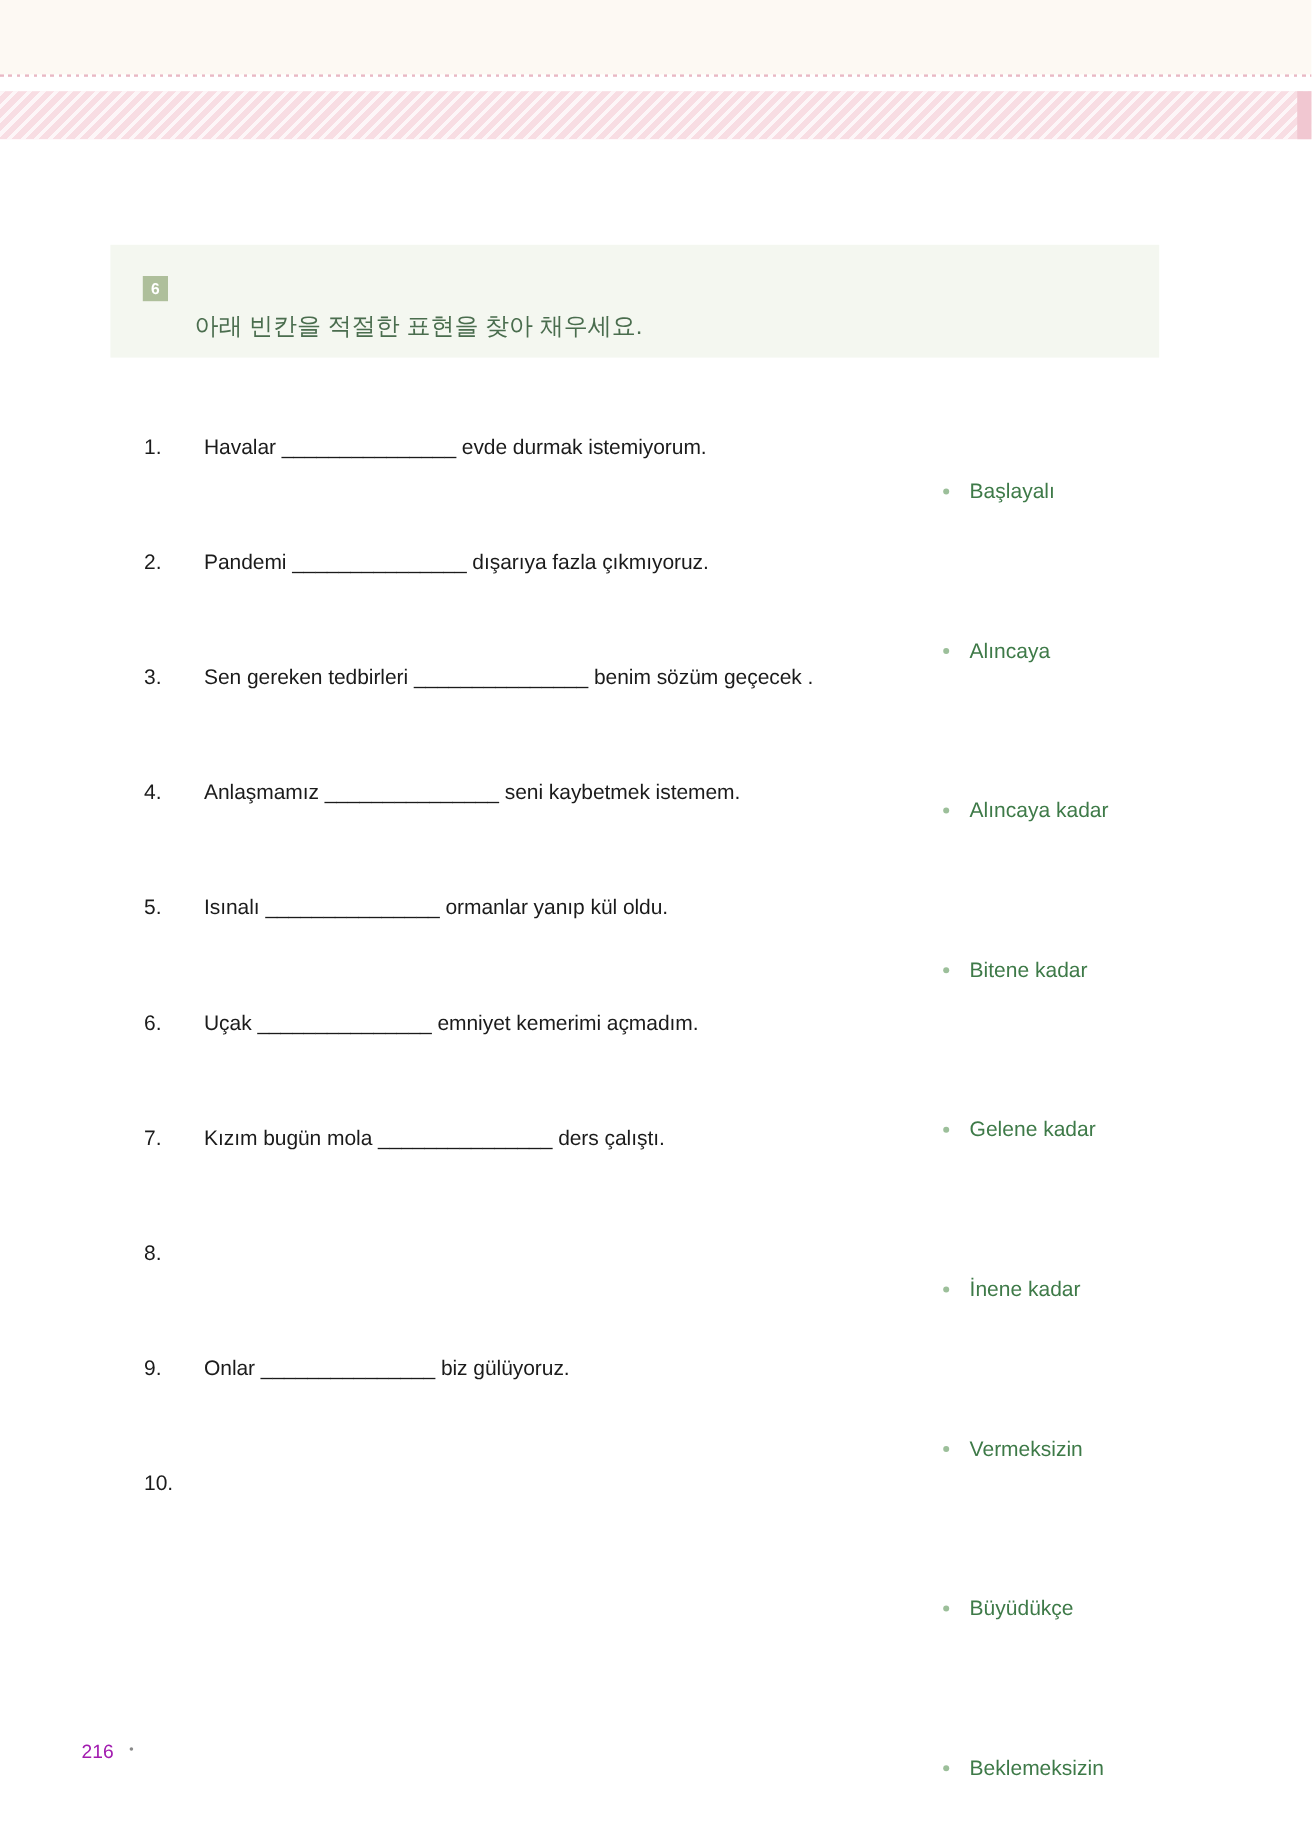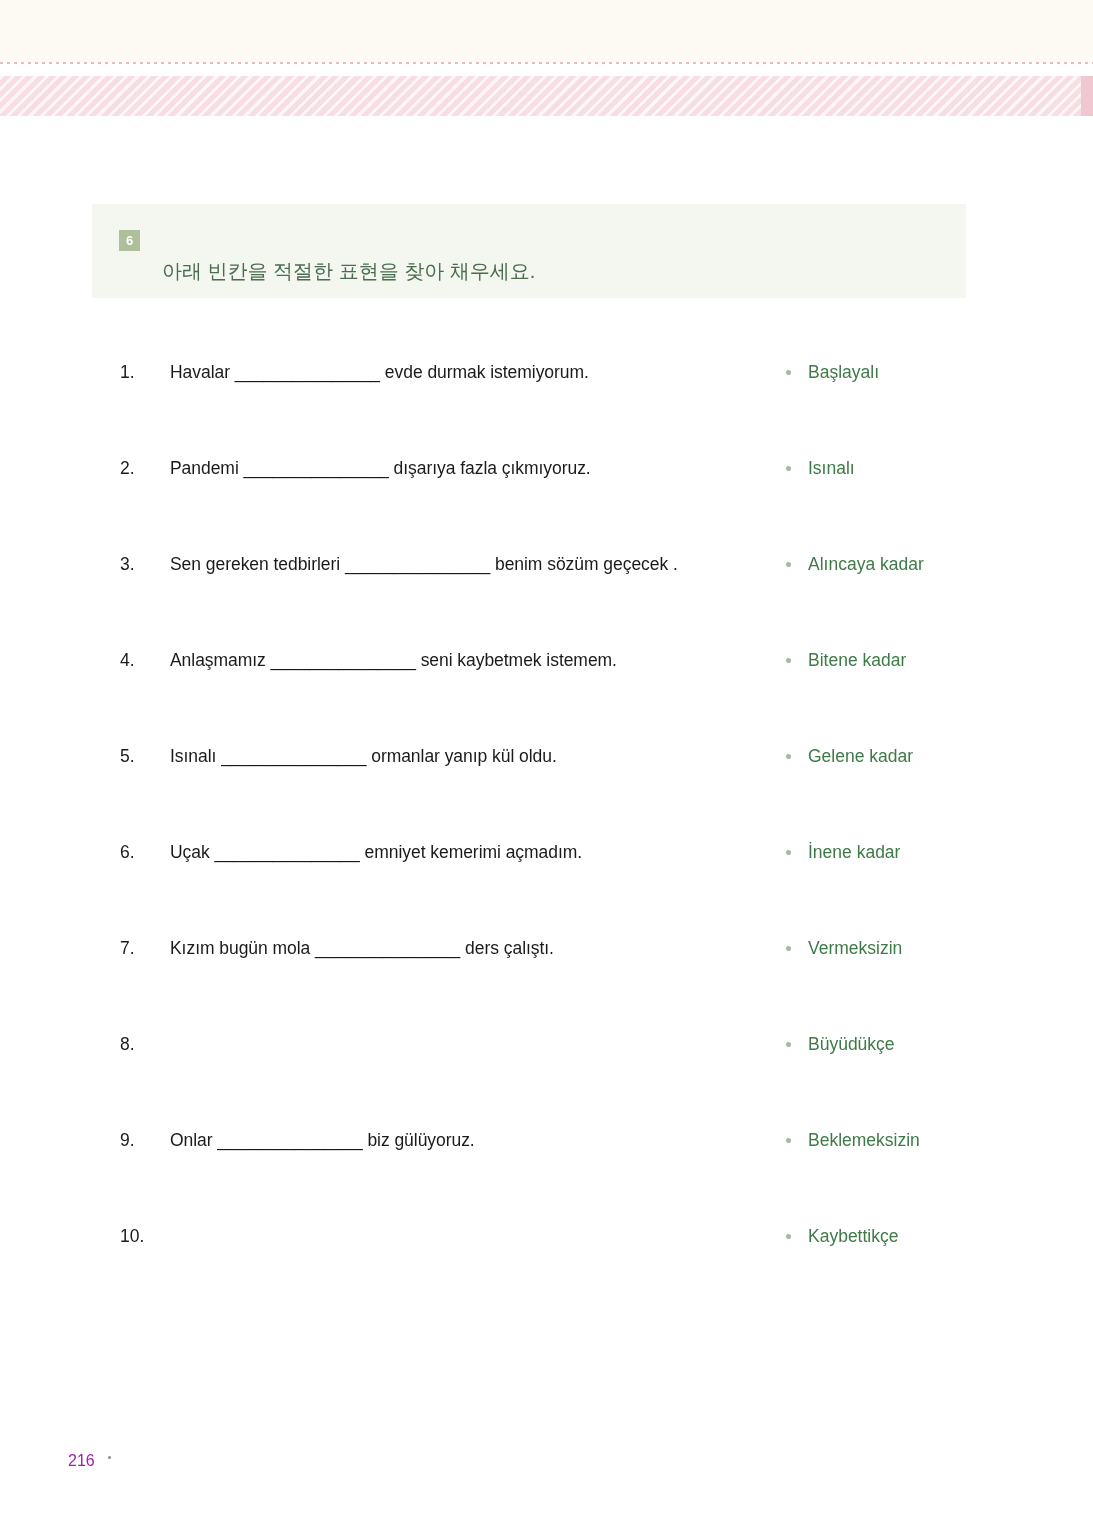--- a/index.html
+++ b/index.html
@@ -124,20 +124,21 @@
   
   .wordbank {
     position: absolute;
     top: 362px;
     left: 786px;
     width: 280px;
   }
   .word-row {
     height: 96px;
     position: relative;
+    margin-top: 37px;
   }
   .bullet {
     position: absolute;
     left: 0;
     top: 8px;
     width: 5px;
     height: 5px;
     border-radius: 50%;
     background: #9cbf9a;
   }
@@ -230,21 +231,21 @@
   </div>
 </div>
 
 <div class="wordbank">
   <div class="word-row">
     <span class="bullet"></span>
     <span class="word-label">Başlayalı</span>
   </div>
   <div class="word-row">
     <span class="bullet"></span>
-    <span class="word-label">Isınalı</span>
+    <span class="word-label">Alıncaya</span>
   </div>
   <div class="word-row">
     <span class="bullet"></span>
     <span class="word-label">Alıncaya kadar</span>
   </div>
   <div class="word-row">
     <span class="bullet"></span>
     <span class="word-label">Bitene kadar</span>
   </div>
   <div class="word-row">

